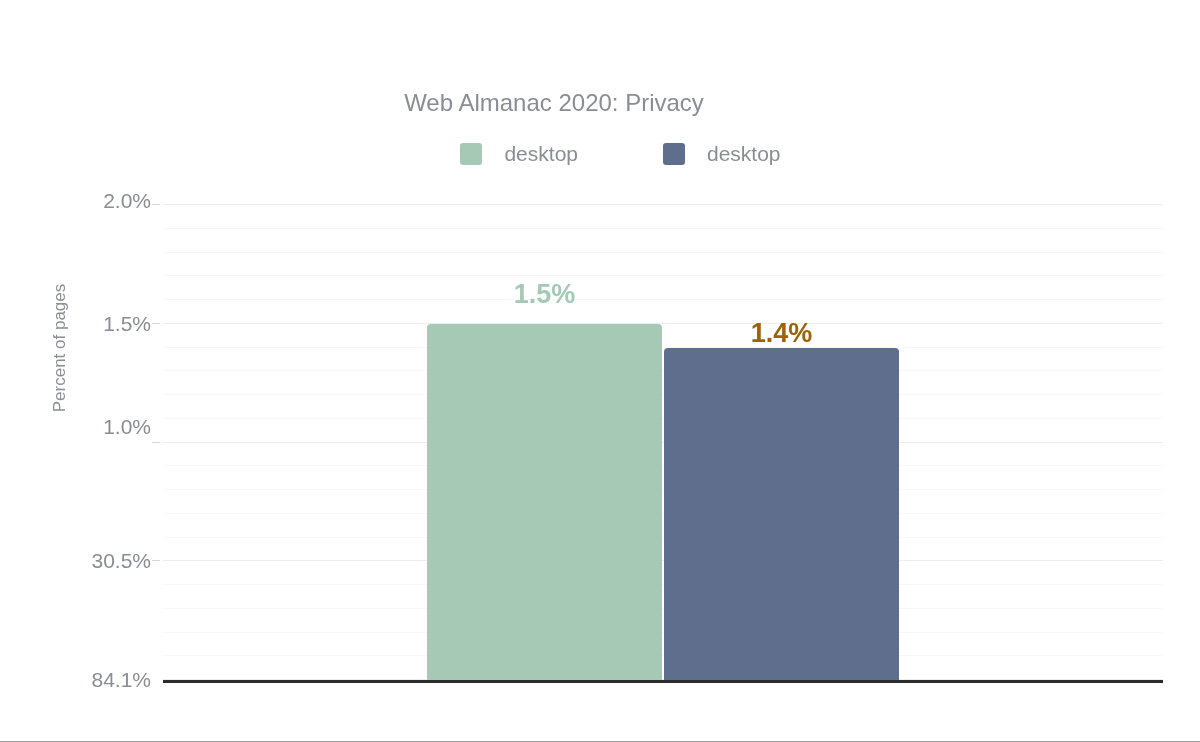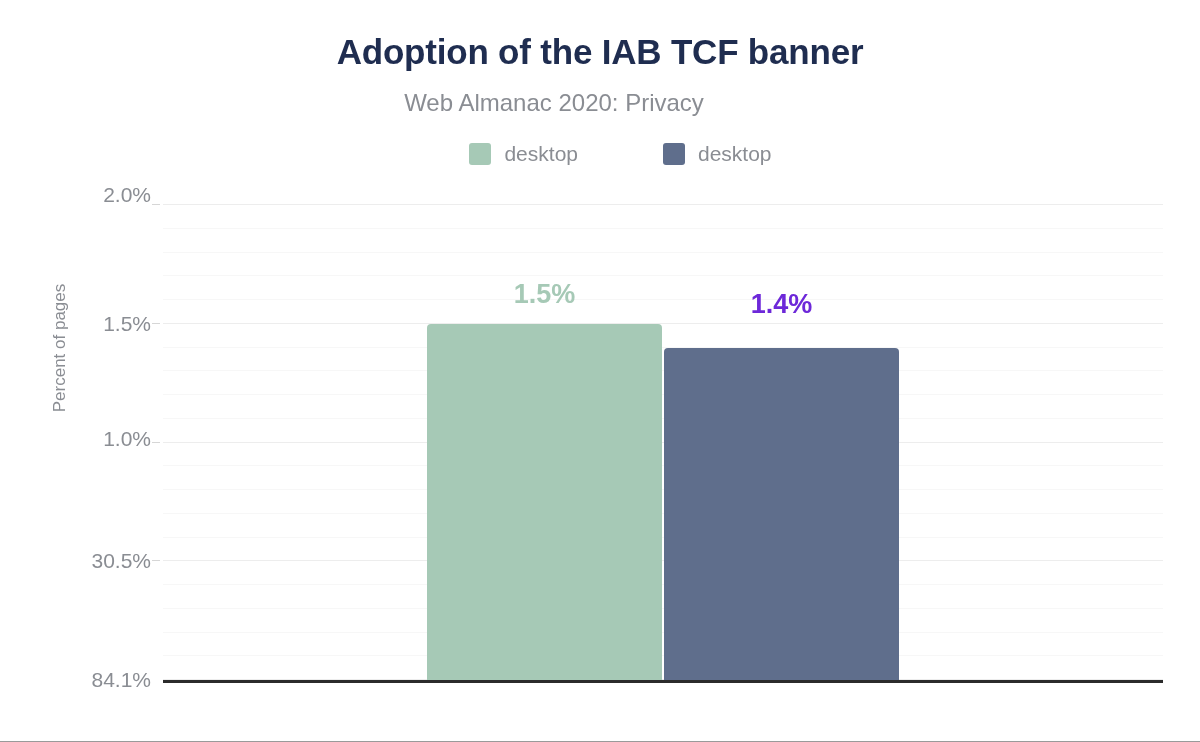--- a/index.html
+++ b/index.html
@@ -54,21 +54,21 @@
     left: 0; top: 142px;
     width: 1200px;
     display: flex;
     justify-content: center;
     align-items: center;
     gap: 44px;
   }
   .legend-item {
     display: flex;
     align-items: center;
-    gap: 13px;
+    gap: 22px;
     padding-left: 41px;
   }
   .legend-swatch {
     width: 22px;
     height: 22px;
     border-radius: 3px;
     display: block;
   }
   .legend-label {
     font-size: 21px;
@@ -146,40 +146,39 @@
     text-align: center;
     line-height: 30px;
     white-space: nowrap;
   }
 </style>
 </head>
 <body>
 
 <div class="chart-root">
 
-  <div class="chart-title">Adoption of the IAB TCF banner</div>
   <div class="chart-subtitle">Web Almanac 2020: Privacy</div>
 
   <div class="legend">
     <div class="legend-item">
       <span class="legend-swatch" id="sw-desktop" style="background: rgb(166, 201, 182);"></span>
       <span class="legend-label">desktop</span>
     </div>
     <div class="legend-item">
       <span class="legend-swatch" id="sw-mobile" style="background: rgb(95, 110, 140);"></span>
       <span class="legend-label">desktop</span>
     </div>
   </div>
 
   <div class="y-axis-title">Percent of pages</div>
 
   <div id="ytick-labels">
-      <div class="ytick-label" style="top: 184px;">2.0%</div>
+      <div class="ytick-label" style="top: 190px;">2.0%</div>
       <div class="ytick-label" style="top: 312.75px;">1.5%</div>
-      <div class="ytick-label" style="top: 428px; text-align: right;">1.0%</div>
+      <div class="ytick-label" style="top: 416px; text-align: right;">1.0%</div>
       <div class="ytick-label" style="top: 550.25px;">30.5%</div>
       <div class="ytick-label" style="top: 669px;">84.1%</div>
     </div>
 
   <div class="plot" id="plot">
       <div class="gridline major" style="bottom: 0px;"></div>
       <div class="gridline" style="bottom: 23.75px;"></div>
       <div class="gridline" style="bottom: 47.5px;"></div>
       <div class="gridline" style="bottom: 71.25px;"></div>
       <div class="gridline" style="bottom: 95px;"></div>
@@ -199,18 +198,18 @@
       <div class="tick" style="bottom: 356.25px;"></div>
       <div class="gridline" style="bottom: 380px;"></div>
       <div class="gridline" style="bottom: 403.75px;"></div>
       <div class="gridline" style="bottom: 427.5px;"></div>
       <div class="gridline" style="bottom: 451.25px;"></div>
       <div class="gridline major" style="bottom: 475px;"></div>
       <div class="tick" style="bottom: 475px;"></div>
       <div class="bar" style="left: 264px; width: 235px; height: 356.25px; background: rgb(166, 201, 182);"></div>
       <div class="bar-label" style="color: rgb(166, 201, 182); left: 264px; width: 235px; bottom: 371.25px;">1.5%</div>
       <div class="bar" style="left: 501px; width: 235px; height: 332.5px; background: rgb(95, 110, 140);"></div>
-      <div class="bar-label" style="color: #6d28d9; left: 501px; width: 235px; bottom: 361px;">1.4%</div>
+      <div class="bar-label" style="color: #a16207; left: 501px; width: 235px; bottom: 332px;">1.4%</div>
     </div>
 
   <div class="axis-line"></div>
 
 </div>
 
 </body></html>

